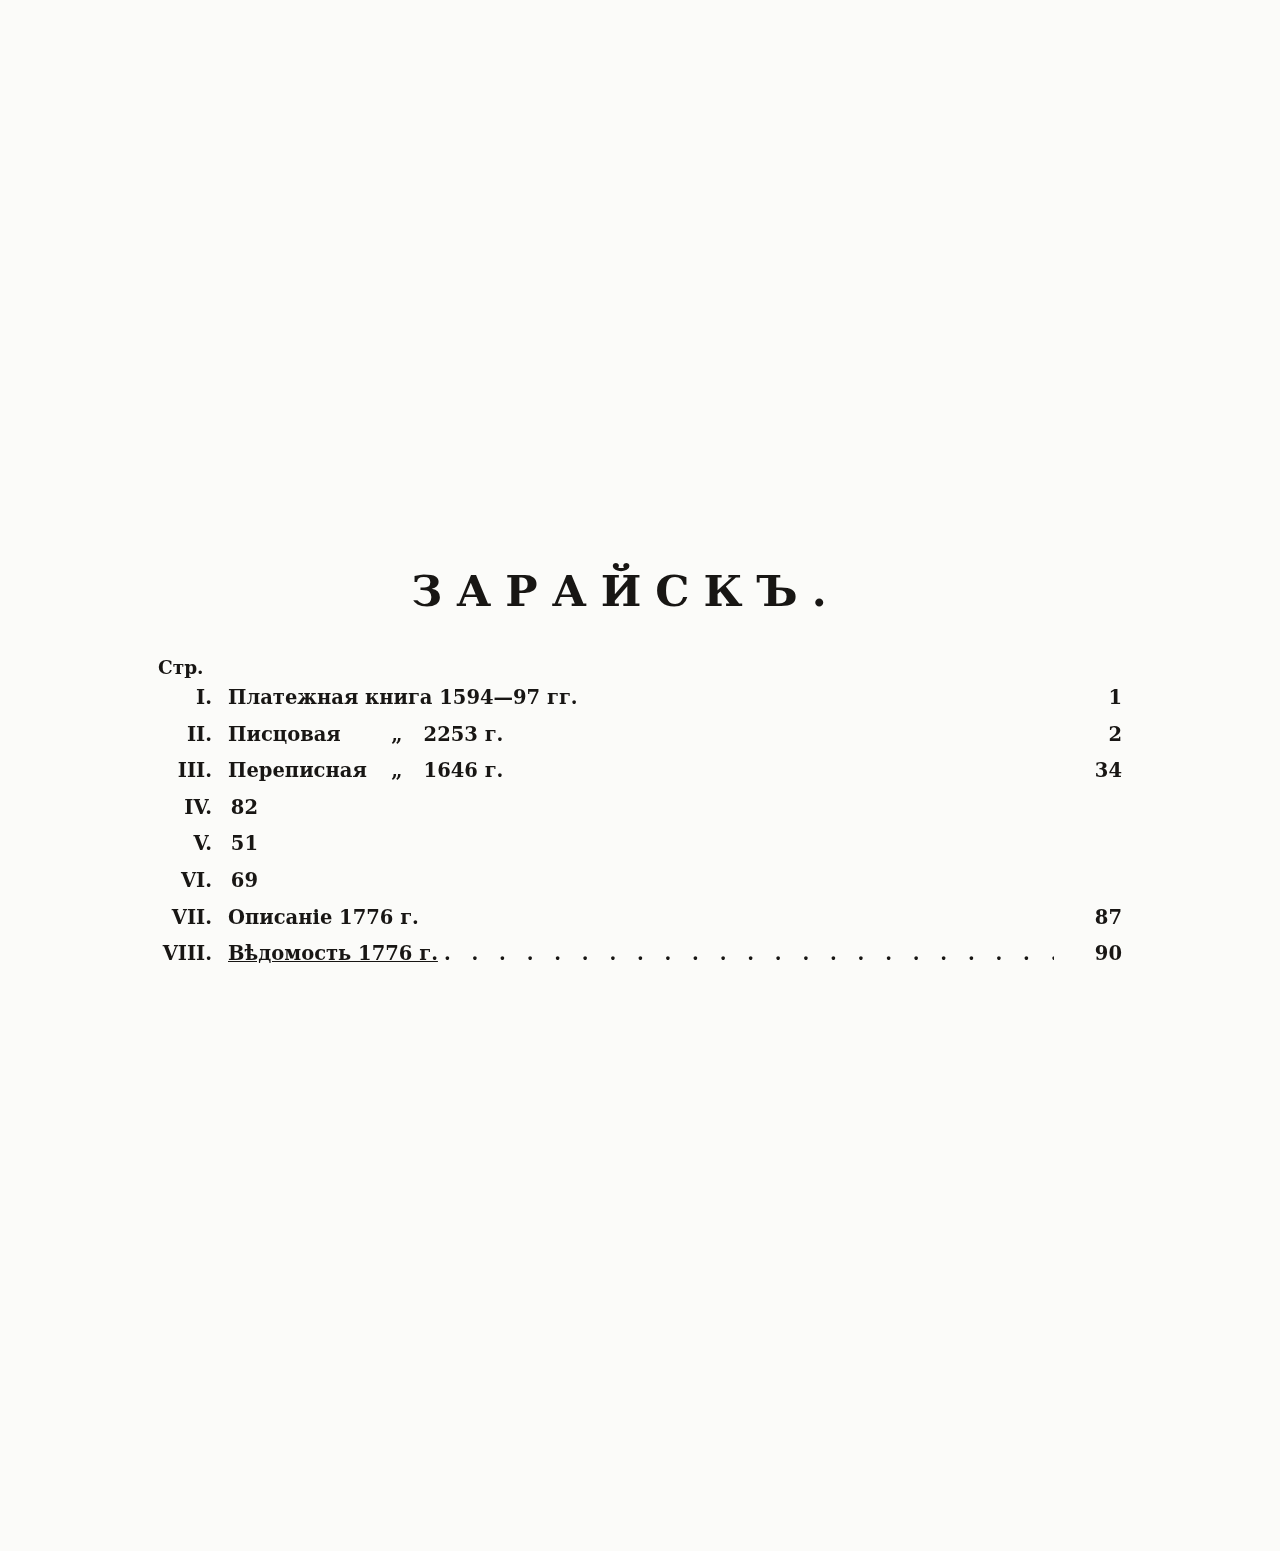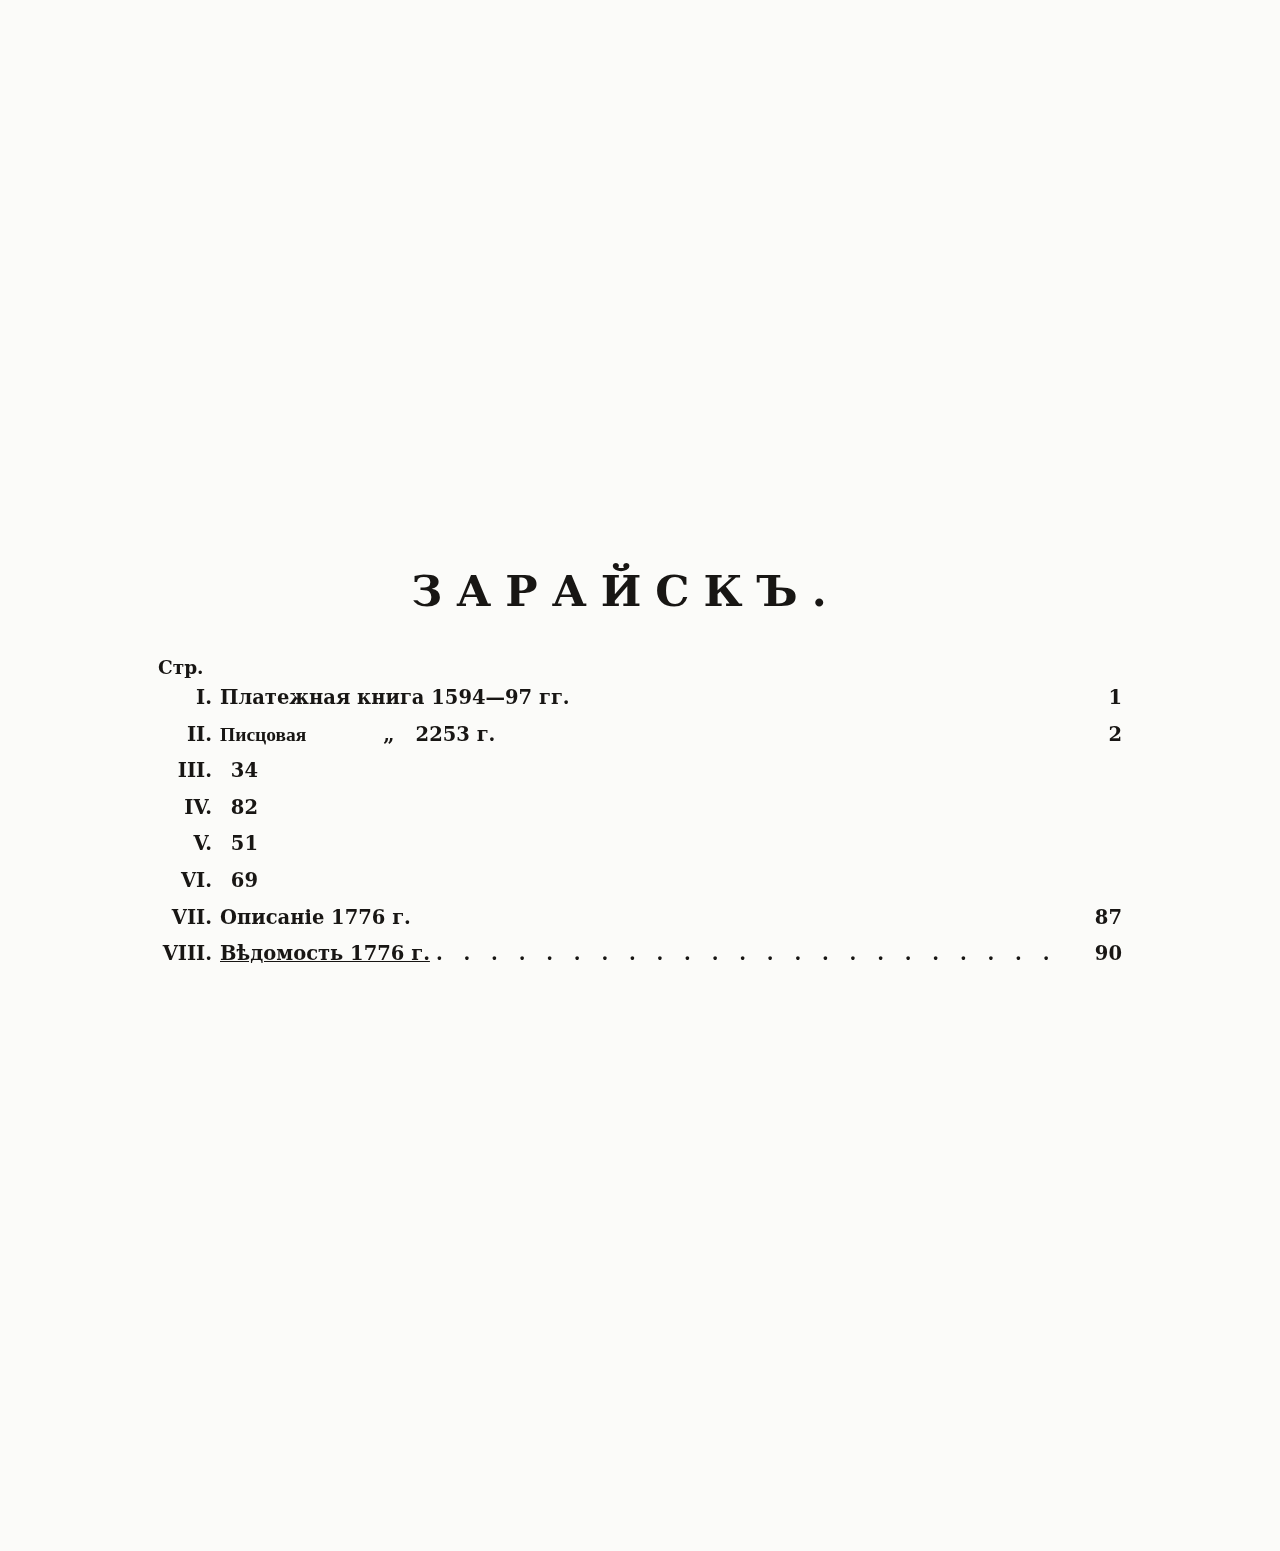--- a/index.html
+++ b/index.html
@@ -45,28 +45,27 @@
     font-size: 19.5px;
     font-weight: bold;
     white-space: nowrap;
   }
   .num {
     width: 54px;
     text-align: right;
     flex: 0 0 54px;
   }
   .entry {
-    margin-left: 8px;
+    margin-left: 16px;
     flex: 1 1 auto;
     overflow: hidden;
   }
   .entry .word {
     display: inline-block;
     width: 142px;
-    font-family: Liberation Serif, serif;
   }
   .entry .ditto {
     display: inline-block;
     width: 40px;
     text-align: center;
   }
   .leader {
     flex: 1 1 auto;
     overflow: hidden;
     white-space: nowrap;
@@ -105,20 +104,25 @@
         <span class="entry">
           <span class="word">Писцовая</span>
           <span class="ditto">„</span>
           <span class="year">2253 г.</span>
         </span>
         <span class="pg">2</span>
       </div>
 
       <div class="toc-row">
         <span class="num">III.</span>
+        <span class="entry">
+          <span class="word">Переписная</span>
+          <span class="ditto">„</span>
+          <span class="year">1646 г.</span>
+        </span>
         <span class="pg">34</span>
       </div>
 
       <div class="toc-row">
         <span class="num">IV.</span>
         <span class="pg">82</span>
       </div>
 
       <div class="toc-row">
         <span class="num">V.</span>

